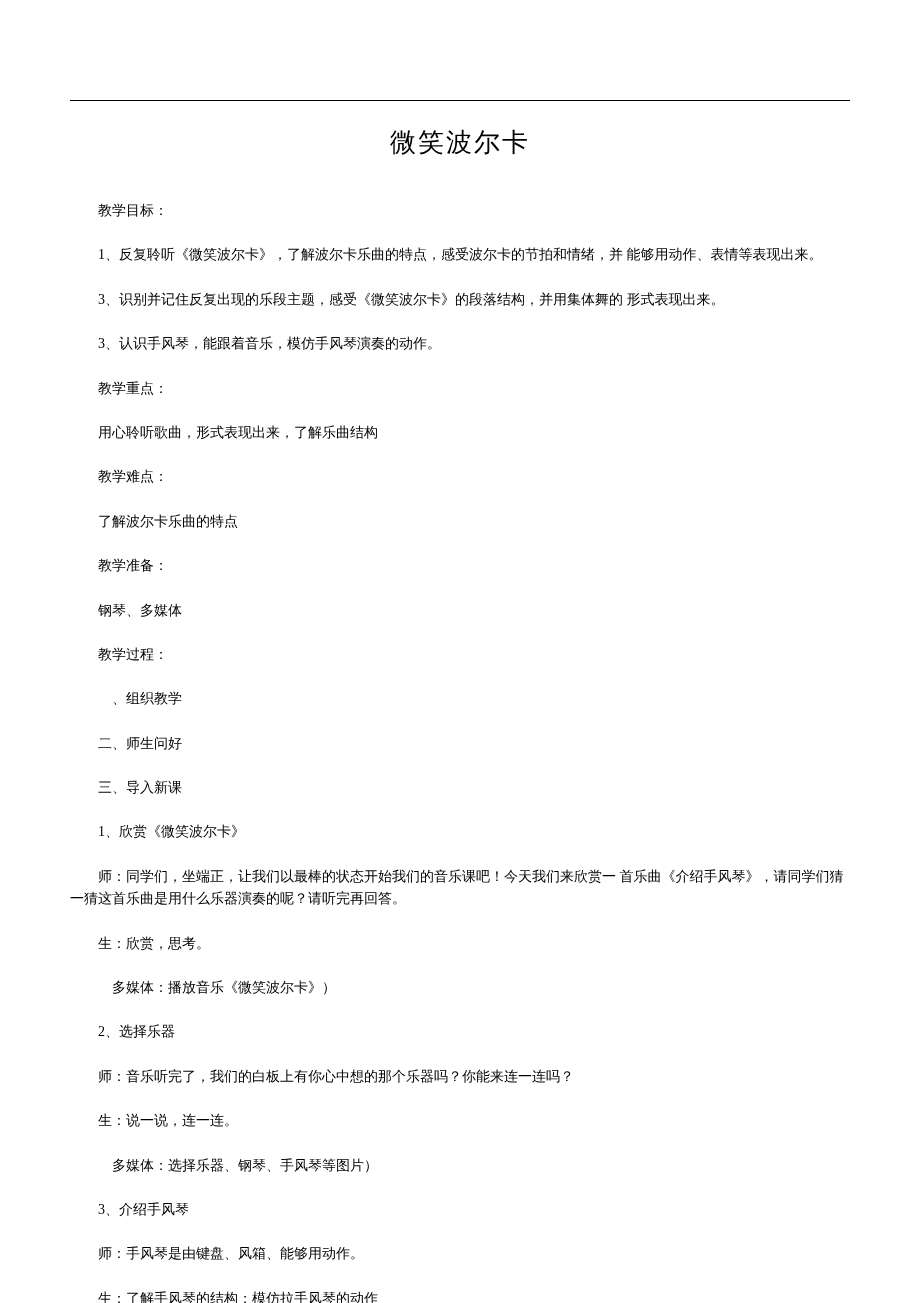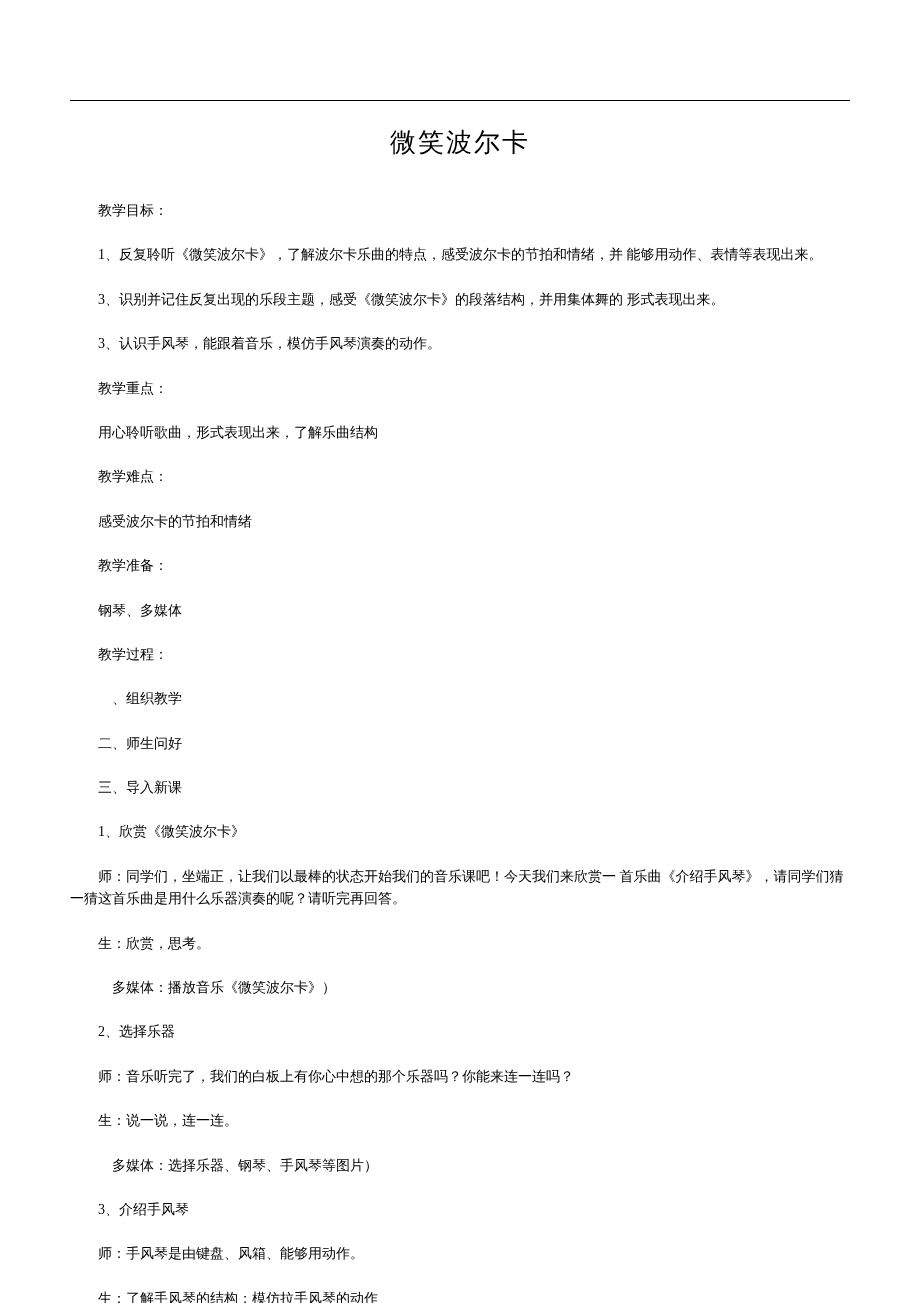--- a/index.html
+++ b/index.html
@@ -50,21 +50,21 @@
 <p class="paragraph">3、识别并记住反复出现的乐段主题，感受《微笑波尔卡》的段落结构，并用集体舞的 形式表现出来。</p>
 
 <p class="paragraph">3、认识手风琴，能跟着音乐，模仿手风琴演奏的动作。</p>
 
 <p class="paragraph">教学重点：</p>
 
 <p class="paragraph">用心聆听歌曲，形式表现出来，了解乐曲结构</p>
 
 <p class="paragraph">教学难点：</p>
 
-<p class="paragraph">感受波尔卡的节拍和情绪</p>
+<p class="paragraph">了解波尔卡乐曲的特点</p>
 
 <p class="paragraph">教学准备：</p>
 
 <p class="paragraph">钢琴、多媒体</p>
 
 <p class="paragraph">教学过程：</p>
 
 <p class="paragraph" style="text-indent:3em;">、组织教学</p>
 
 <p class="paragraph">二、师生问好</p>

